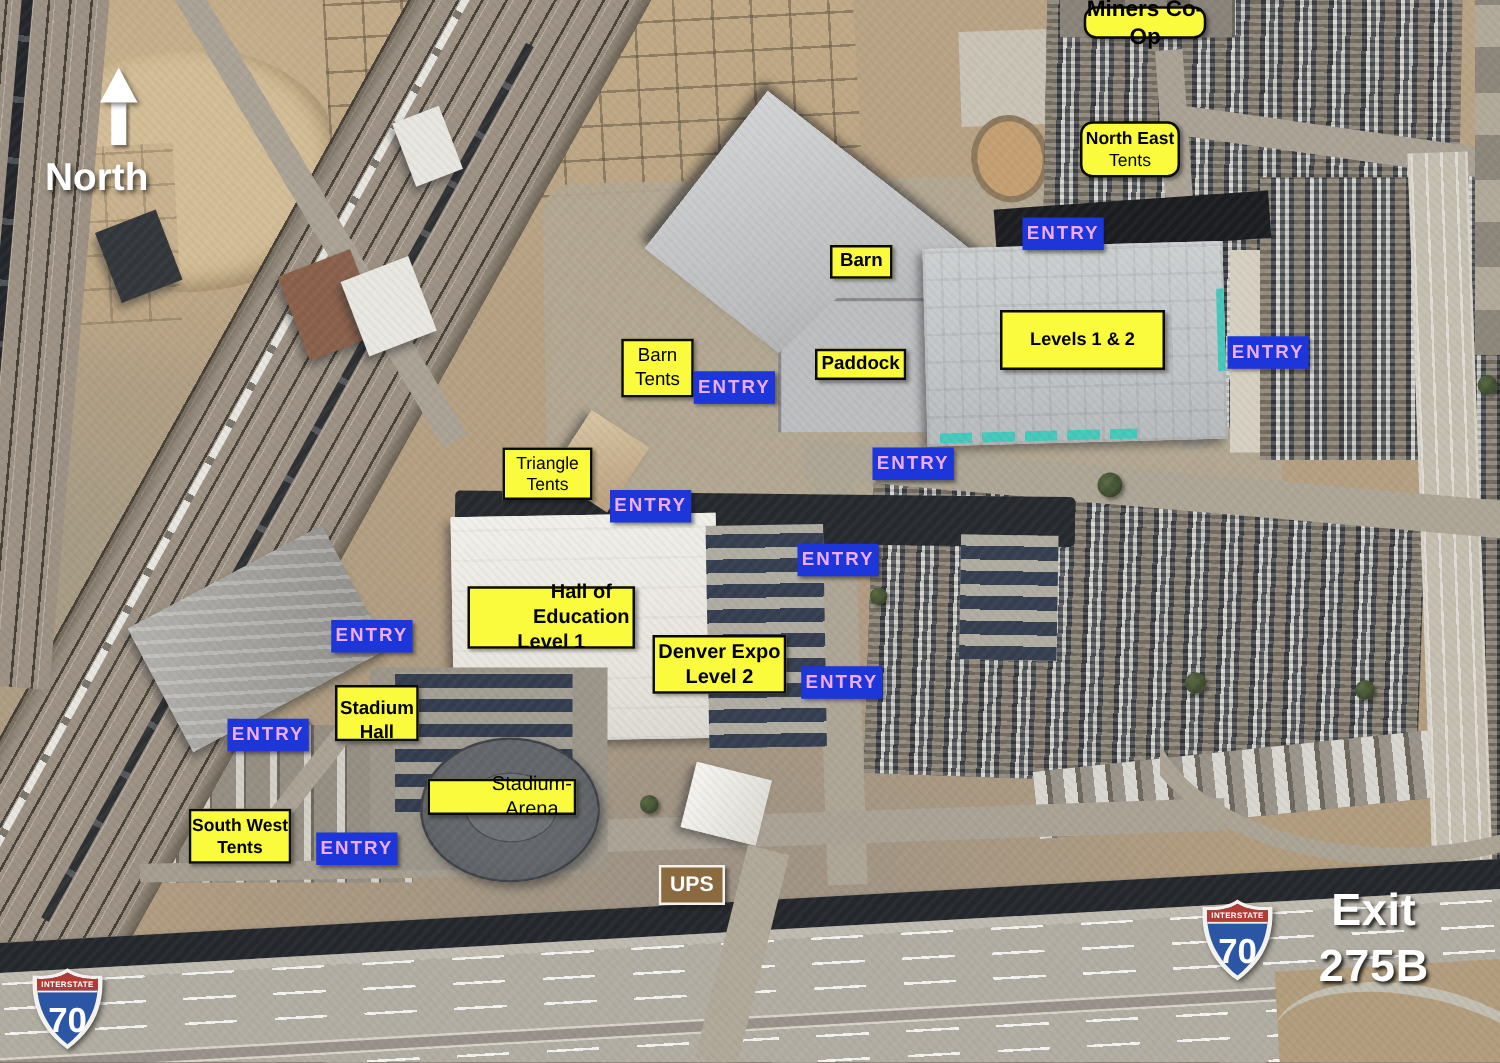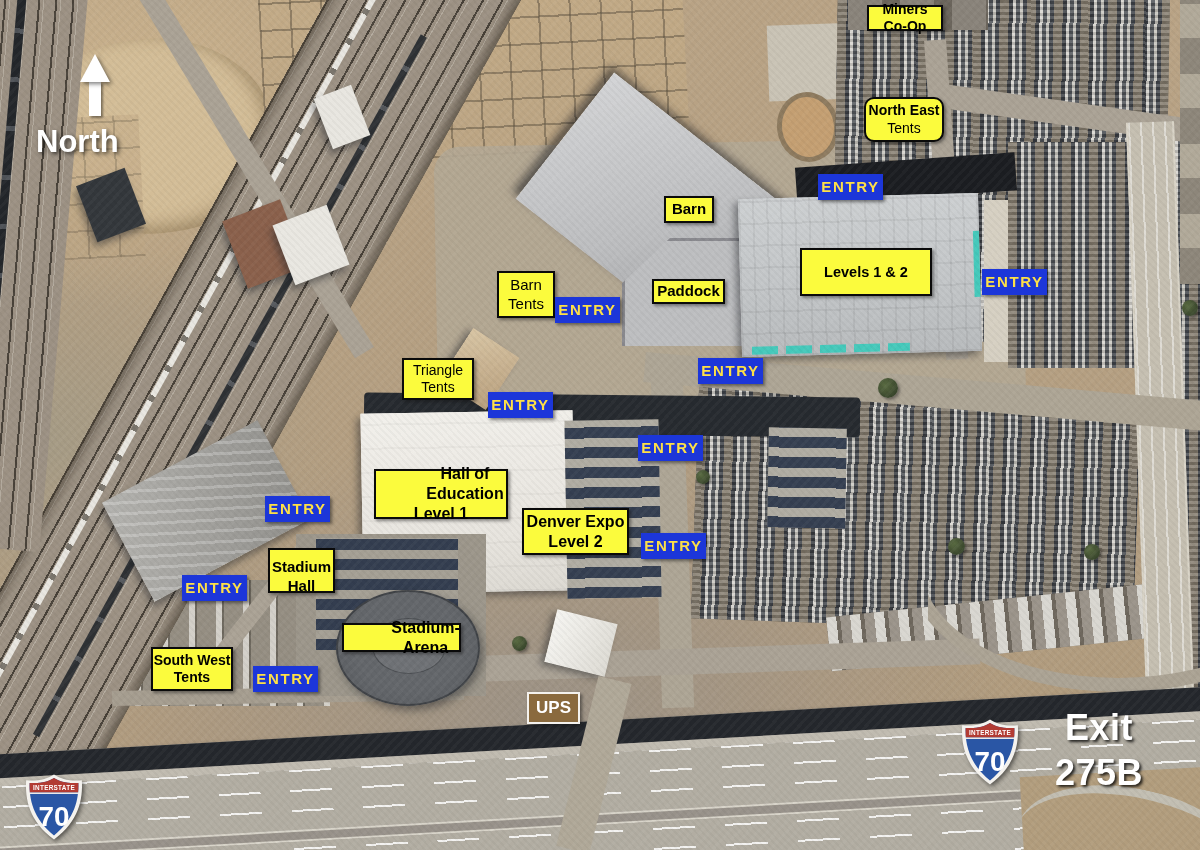--- a/index.html
+++ b/index.html
@@ -46,21 +46,21 @@
     background-image:
       repeating-linear-gradient(90deg, #b2ada2 0 30px, rgba(178,173,162,0) 30px 72px),
       repeating-linear-gradient(0deg, transparent 0 18px, rgba(255,255,255,.85) 18px 20px);}
 
   
   .lbl{position:absolute;z-index:60;display:flex;flex-direction:column;align-items:center;
        justify-content:center;text-align:center;line-height:1.25;
        font-family:"Liberation Sans",sans-serif;}
   .place{background:#fbfb3d;border:2px solid #0a0a0a;color:#000;
        box-shadow:2px 2px 3px rgba(20,20,20,.45);}
-  .entry{width:65px;height:26px;background:#1c36d9;color:#fde047;font-weight:700;
+  .entry{width:65px;height:26px;background:#1c36d9;color:#f0abfc;font-weight:700;
        font-size:15px;letter-spacing:1.6px;box-shadow:2px 2px 3px rgba(20,20,20,.5);}
   .ups{background:#8a6a3e;border:2px solid #f4f2ee;color:#fff;
        box-shadow:2px 2px 3px rgba(20,20,20,.5);}
   .exit{background:transparent;color:#fff;letter-spacing:.5px;
        text-shadow:2px 2px 3px rgba(0,0,0,.8);}
 
   
   .north-text{color:#fff;font-weight:700;font-size:31px;
        text-shadow:2px 2px 4px rgba(0,0,0,.65);}
   .arrow-head{width:0;height:0;border-left:15px solid transparent;
@@ -199,21 +199,21 @@
         <path d="M50 8 C59 14 74 18 92 16.5 C93 44 86 78 50 107 C14 78 7 44 8 16.5 C26 18 41 14 50 8 Z"></path>
       </clipPath>
     <path fill="#2a56a5" d="M50 8 C59 14 74 18 92 16.5 C93 44 86 78 50 107 C14 78 7 44 8 16.5 C26 18 41 14 50 8 Z"></path>
     <rect x="0" y="0" width="100" height="33" fill="#b23b33" clip-path="url(#shieldClipE)"></rect>
     <rect x="0" y="33" width="100" height="2.5" fill="#f4f2ee" clip-path="url(#shieldClipE)"></rect>
     <text class="shield-exit-text" x="50" y="28" text-anchor="middle" font-size="11" font-weight="bold" letter-spacing="0.5">INTERSTATE</text>
     <text class="shield-exit-text" x="50" y="90" text-anchor="middle" font-size="48" font-weight="bold">70</text>
   </svg>
 
   <div id="labels-layer" class="abs" style="inset:0;z-index:60;">
-      <div class="lbl place" style="left: 867px; top: 5px; width: 76px; height: 26px; font-size: 14px;">
+      <div class="lbl place" style="left: 867px; top: 5px; width: 98px; height: 26px; font-size: 18px; border-radius: 10px;">
         <div style="font-weight: 700;">Miners Co-Op</div>
       </div>
       <div class="lbl place" style="left: 864px; top: 97px; width: 80px; height: 45px; font-size: 14px; border-radius: 10px;">
         <div style="font-weight: 700;">North East</div>
         <div style="font-weight: 400;">Tents</div>
       </div>
       <div class="lbl place" style="left: 664px; top: 196px; width: 50px; height: 27px; font-size: 15px;">
         <div style="font-weight: 700;">Barn</div>
       </div>
       <div class="lbl place" style="left: 497px; top: 271px; width: 58px; height: 47px; font-size: 15px;">
@@ -236,21 +236,21 @@
       </div>
       <div class="lbl place" style="left: 522px; top: 508px; width: 107px; height: 47px; font-size: 16px;">
         <div style="font-weight: 700;">Denver Expo</div>
         <div style="font-weight: 700;">Level 2</div>
       </div>
       <div class="lbl place" style="left: 268px; top: 548px; width: 67px; height: 45px; font-size: 15px;">
         <div style="font-weight: 700; margin-top: 12px;">Stadium</div>
         <div style="font-weight: 700;">Hall</div>
       </div>
       <div class="lbl place" style="left: 342px; top: 623px; width: 119px; height: 29px; font-size: 16px;">
-        <div style="font-weight: 700; padding-left: 48px;">Stadium-Arena</div>
+        <div style="font-weight: 400; padding-left: 48px;">Stadium-Arena</div>
       </div>
       <div class="lbl place" style="left: 151px; top: 647px; width: 82px; height: 44px; font-size: 14px;">
         <div style="font-weight: 700;">South West</div>
         <div style="font-weight: 700;">Tents</div>
       </div>
       <div class="lbl ups" style="left: 527px; top: 692px; width: 53px; height: 32px; font-size: 17px;">
         <div style="font-weight: 700;">UPS</div>
       </div>
       <div class="lbl exit" style="left: 1024px; top: 731px; width: 150px; height: 38px; font-size: 36px;">
         <div style="font-weight: 700;">Exit 275B</div>

